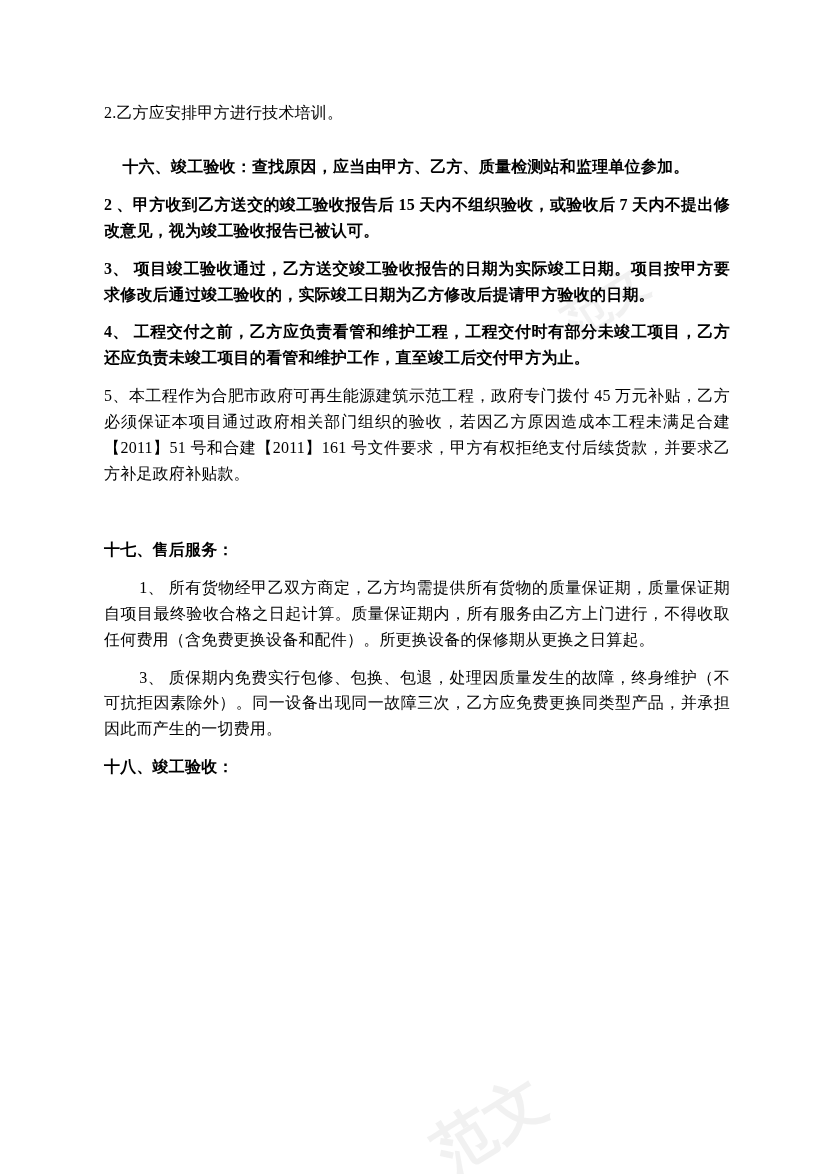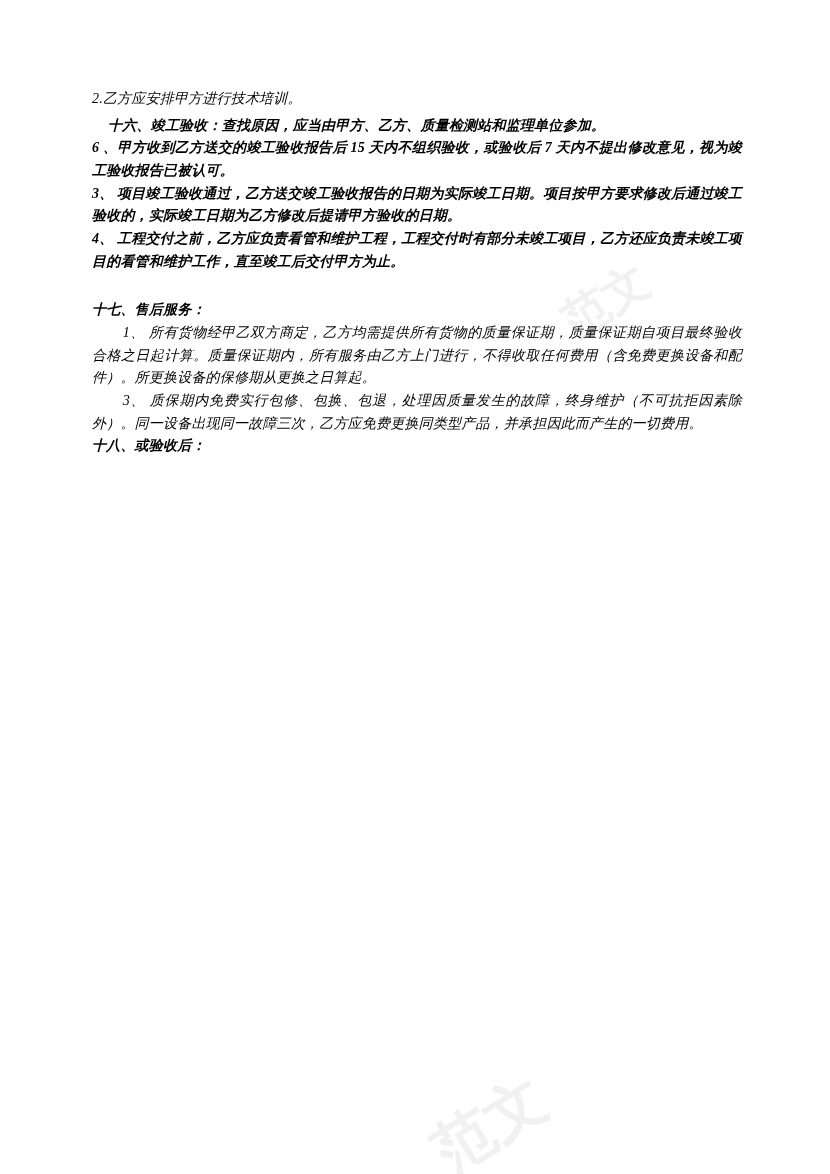--- a/index.html
+++ b/index.html
@@ -38,27 +38,26 @@
     font-size: 60px;
     transform: rotate(-32deg);
   }
   .content {
     position: absolute;
     top: 88px;
     left: 92px;
     width: 650px;
   }
   p {
-    margin: 0;
-    font-size: 14px;
+    margin: 12px;
+    font-size: 16px;
     line-height: 1.62;
     text-align: justify;
     text-justify: inter-ideograph;
     letter-spacing: 0.2px;
-    font-style: italic;
   }
   p.indent1 { text-indent: 0; }
   p.indent2 { text-indent: 1.15em; }
   p.indent3 { text-indent: 2.2em; }
   .b { font-weight: bold; }
   .gap-sm { height: 4px; }
   .gap-lg { height: 26px; }
 </style>
 </head>
 <body>
@@ -70,35 +69,36 @@
 
   <div class="content">
 
     <p class="indent1">2.乙方应安排甲方进行技术培训。</p>
 
     <div class="gap-sm"></div>
 
     <p class="indent2 b">十六、竣工验收：查找原因，应当由甲方、乙方、质量检测站和监理单位参加。</p>
 
 
-    <p class="indent1 b">6 、甲方收到乙方送交的竣工验收报告后 15 天内不组织验收，或验收后 7 天内不提出修改意见，视为竣工验收报告已被认可。</p>
+    <p class="indent1 b">2 、甲方收到乙方送交的竣工验收报告后 15 天内不组织验收，或验收后 7 天内不提出修改意见，视为竣工验收报告已被认可。</p>
 
     <p class="indent1 b">3、 项目竣工验收通过，乙方送交竣工验收报告的日期为实际竣工日期。项目按甲方要求修改后通过竣工验收的，实际竣工日期为乙方修改后提请甲方验收的日期。</p>
 
     <p class="indent1 b">4、 工程交付之前，乙方应负责看管和维护工程，工程交付时有部分未竣工项目，乙方还应负责未竣工项目的看管和维护工作，直至竣工后交付甲方为止。</p>
 
+    <p class="indent1">5、本工程作为合肥市政府可再生能源建筑示范工程，政府专门拨付 45 万元补贴，乙方必须保证本项目通过政府相关部门组织的验收，若因乙方原因造成本工程未满足合建【2011】51 号和合建【2011】161 号文件要求，甲方有权拒绝支付后续货款，并要求乙方补足政府补贴款。</p>
 
     <div class="gap-lg"></div>
 
     <p class="indent1 b">十七、售后服务：</p>
 
     <p class="indent3">1、 所有货物经甲乙双方商定，乙方均需提供所有货物的质量保证期，质量保证期自项目最终验收合格之日起计算。质量保证期内，所有服务由乙方上门进行，不得收取任何费用（含免费更换设备和配件）。所更换设备的保修期从更换之日算起。</p>
 
 
     <p class="indent3">3、 质保期内免费实行包修、包换、包退，处理因质量发生的故障，终身维护（不可抗拒因素除外）。同一设备出现同一故障三次，乙方应免费更换同类型产品，并承担因此而产生的一切费用。</p>
 
 
 
 
-    <p class="indent1 b">十八、或验收后：</p>
+    <p class="indent1 b">十八、竣工验收：</p>
 
   </div>
 </div>
 
 </body></html>

